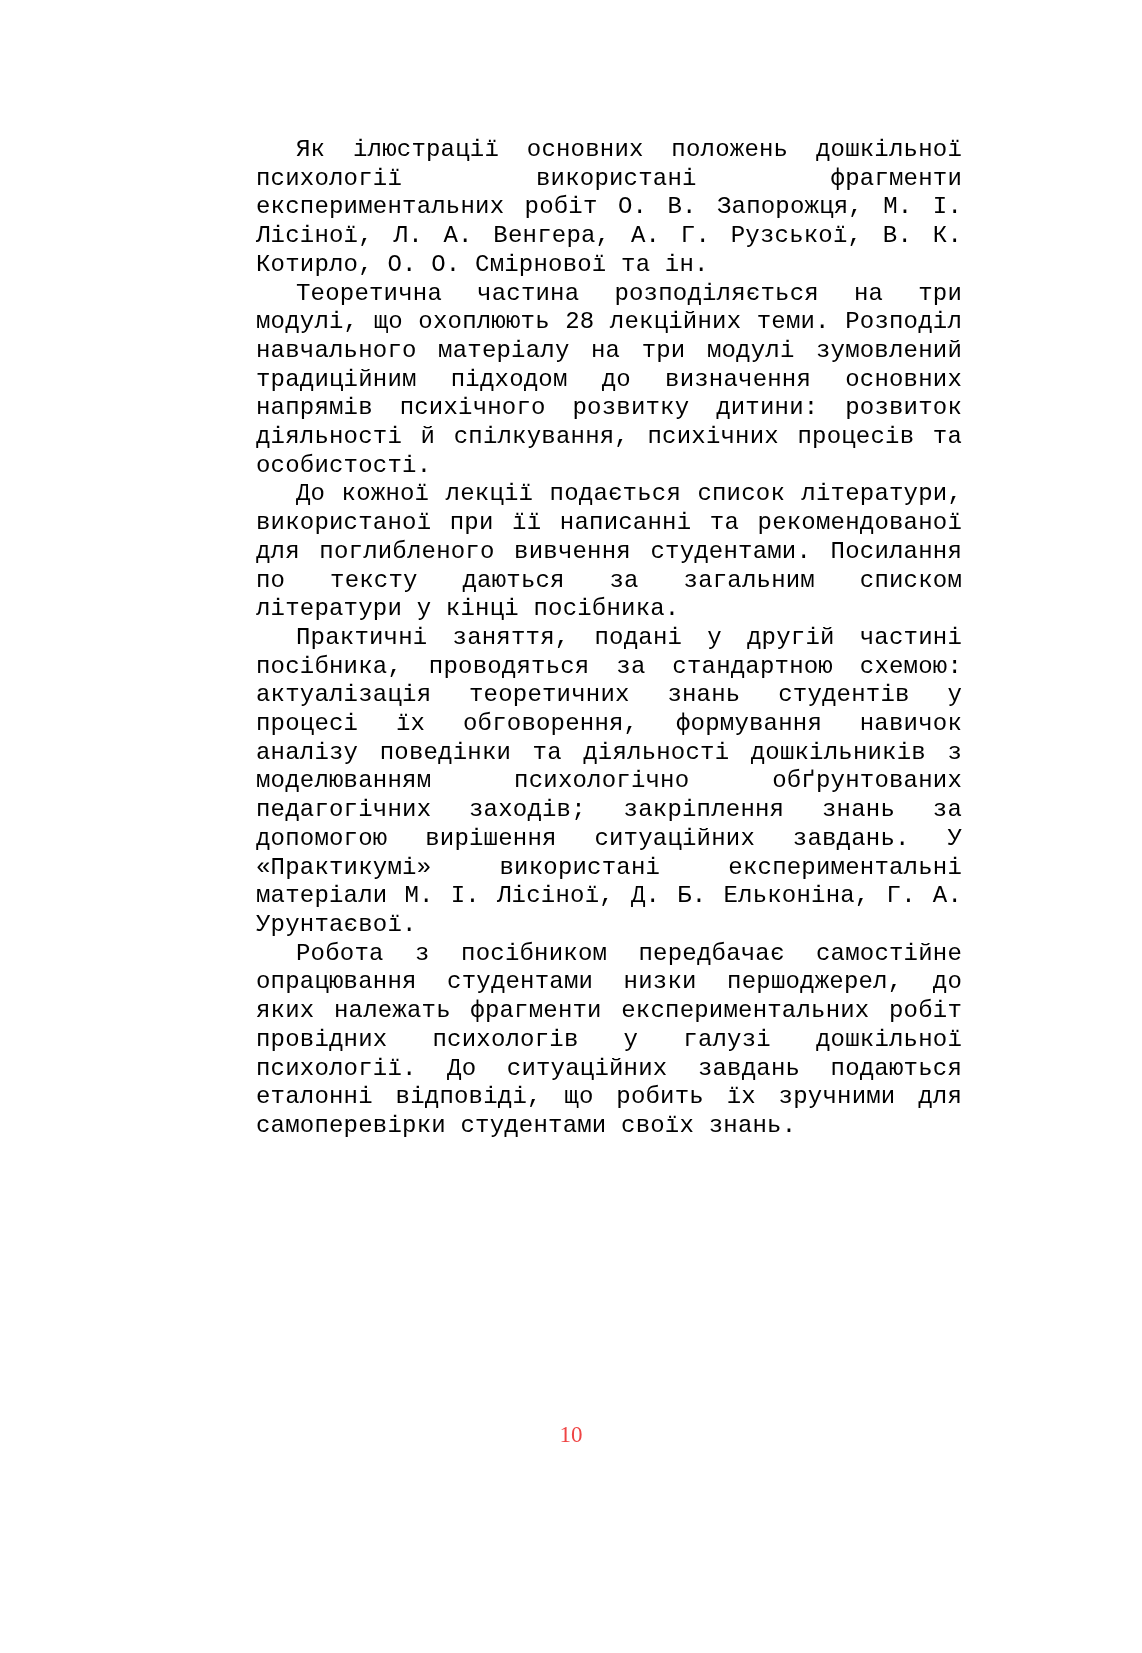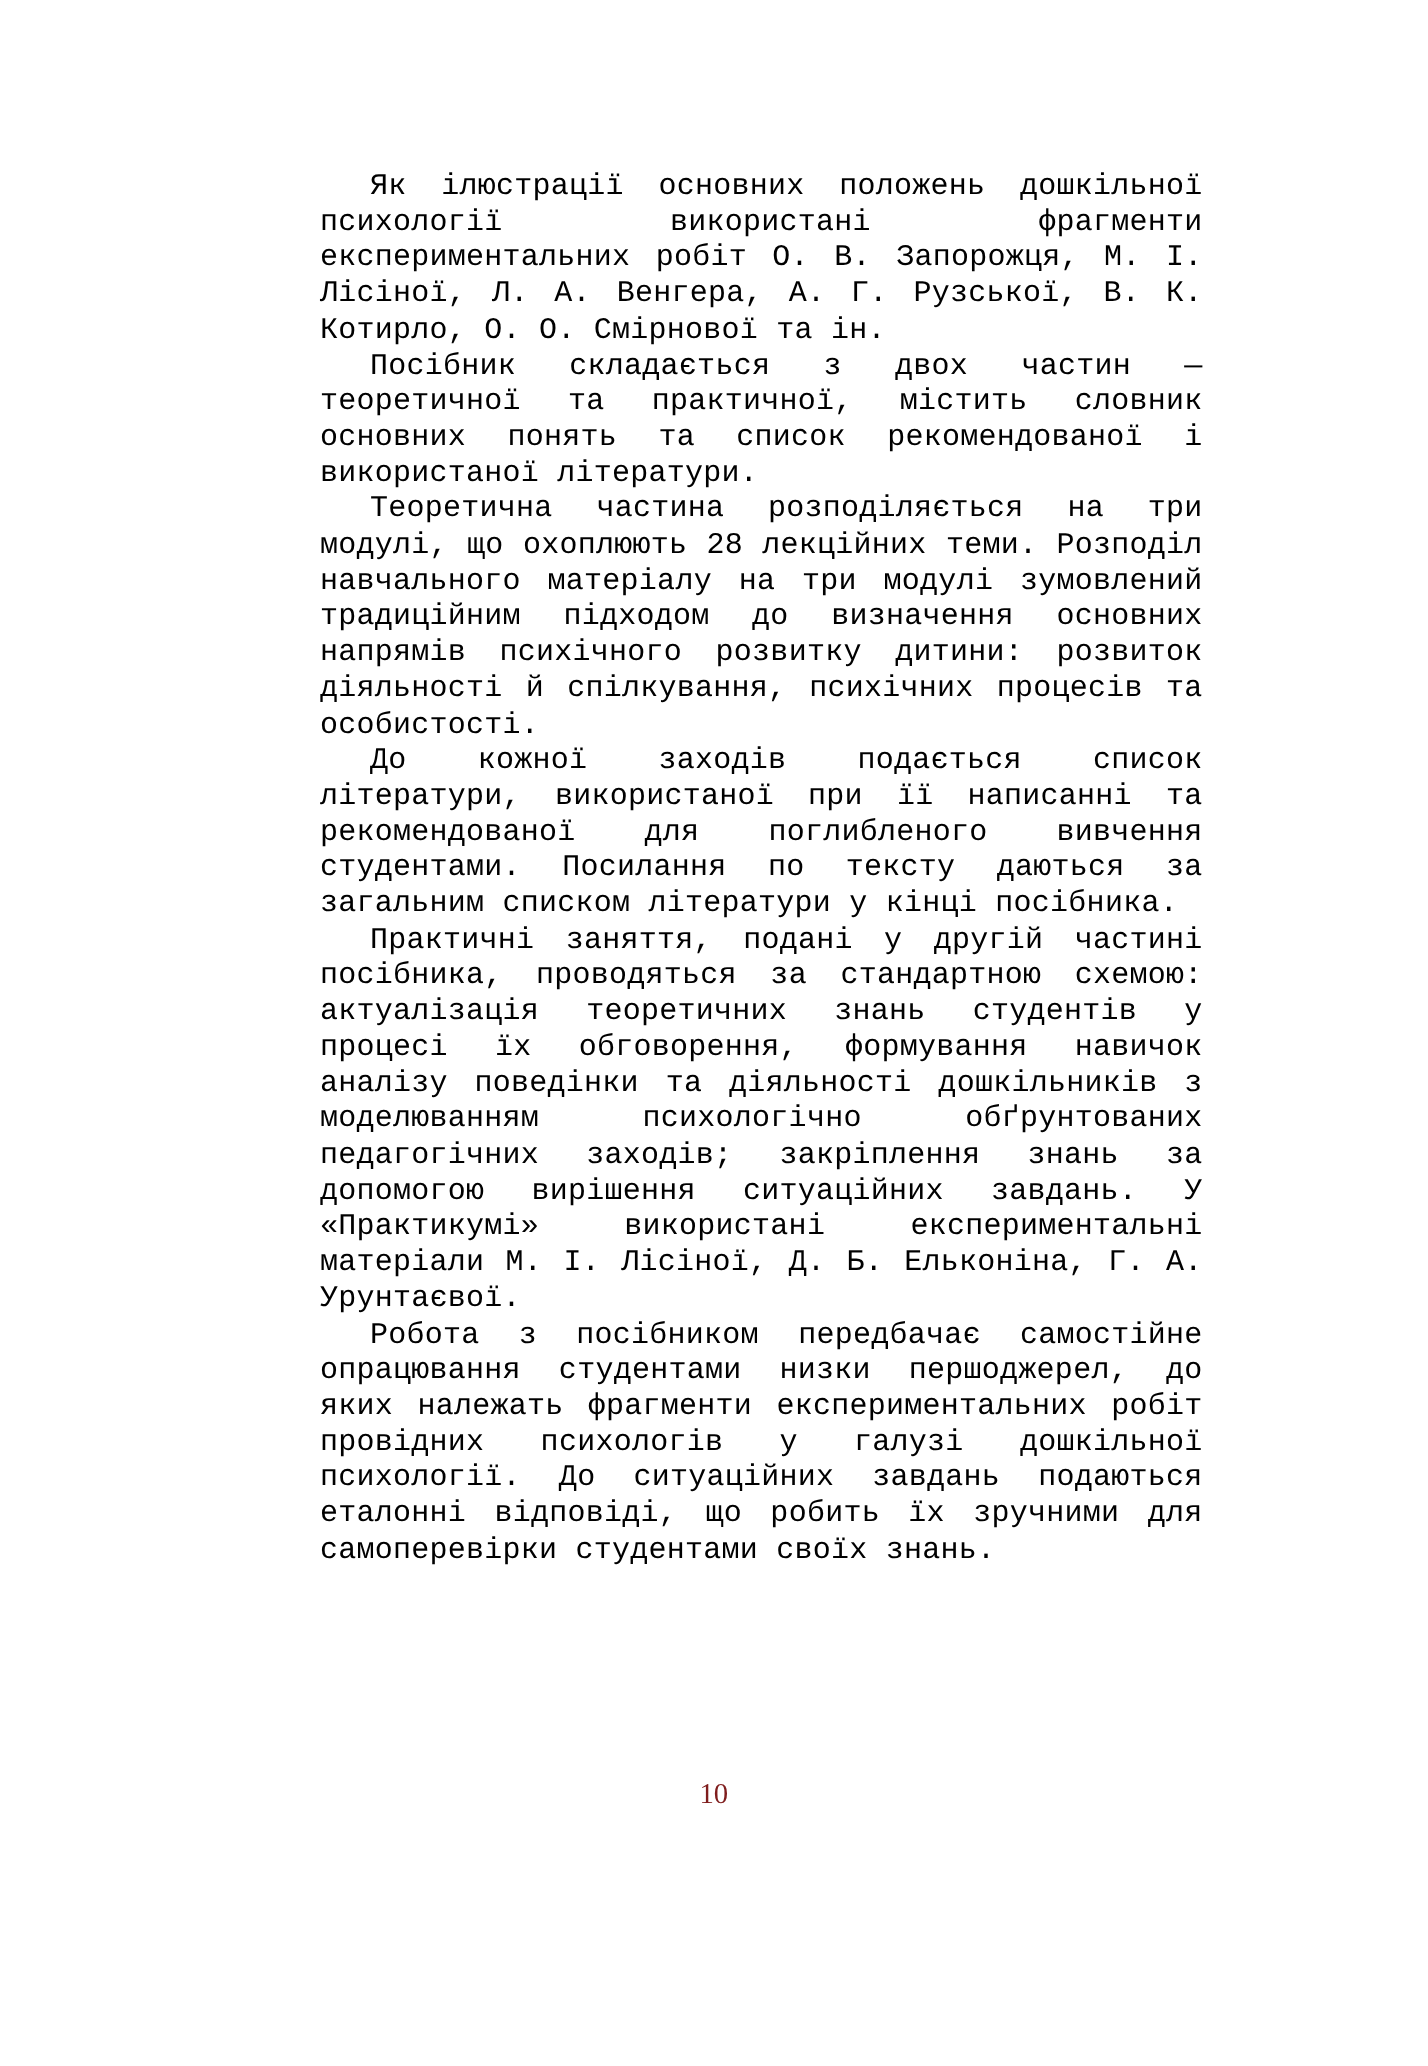--- a/index.html
+++ b/index.html
@@ -38,32 +38,31 @@
     font-weight: bold;
     font-style: italic;
   }
   .page-number {
     position: absolute;
     left: 0;
     top: 1422px;
     width: 100%;
     text-align: center;
     font-size: 23px;
-    color: #7f1d1d;
+    color: #ef4444;
   }
 </style>
 </head>
 <body>
 
 <div class="page">
 
   <div class="text-block">
     <p>Як ілюстрації основних положень дошкільної психології використані фрагменти експериментальних робіт О. В. Запорожця, М. І. Лісіної, Л. А. Венгера, А. Г. Рузської, В. К. Котирло, О. О. Смірнової та ін.</p>
-    <p>Посібник складається з двох частин — теоретичної та практичної, містить словник основних понять та список рекомендованої і використаної літератури.</p>
     <p>Теоретична частина розподіляється на три модулі, що охоплюють 28 лекційних теми. Розподіл навчального матеріалу на три модулі зумовлений традиційним підходом до визначення основних напрямів психічного розвитку дитини: розвиток діяльності й спілкування, психічних процесів та особистості.</p>
-    <p>До кожної заходів подається список літератури, використаної при її написанні та рекомендованої для поглибленого вивчення студентами. Посилання по тексту даються за загальним списком літератури у кінці посібника.</p>
+    <p>До кожної лекції подається список літератури, використаної при її написанні та рекомендованої для поглибленого вивчення студентами. Посилання по тексту даються за загальним списком літератури у кінці посібника.</p>
     <p>Практичні заняття, подані у другій частині посібника, проводяться за стандартною схемою: актуалізація теоретичних знань студентів у процесі їх обговорення, формування навичок аналізу поведінки та діяльності дошкільників з моделюванням психологічно обґрунтованих педагогічних заходів; закріплення знань за допомогою вирішення ситуаційних завдань. У «Практикумі» використані експериментальні матеріали М. І. Лісіної, Д. Б. Ельконіна, Г. А. Урунтаєвої.</p>
     <p>Робота з посібником передбачає самостійне опрацювання студентами низки першоджерел, до яких належать фрагменти експериментальних робіт провідних психологів у галузі дошкільної психології. До ситуаційних завдань подаються еталонні відповіді, що робить їх зручними для самоперевірки студентами своїх знань.</p>
   </div>
 
   <div class="page-number">10</div>
 
 </div>
 
 </body></html>

